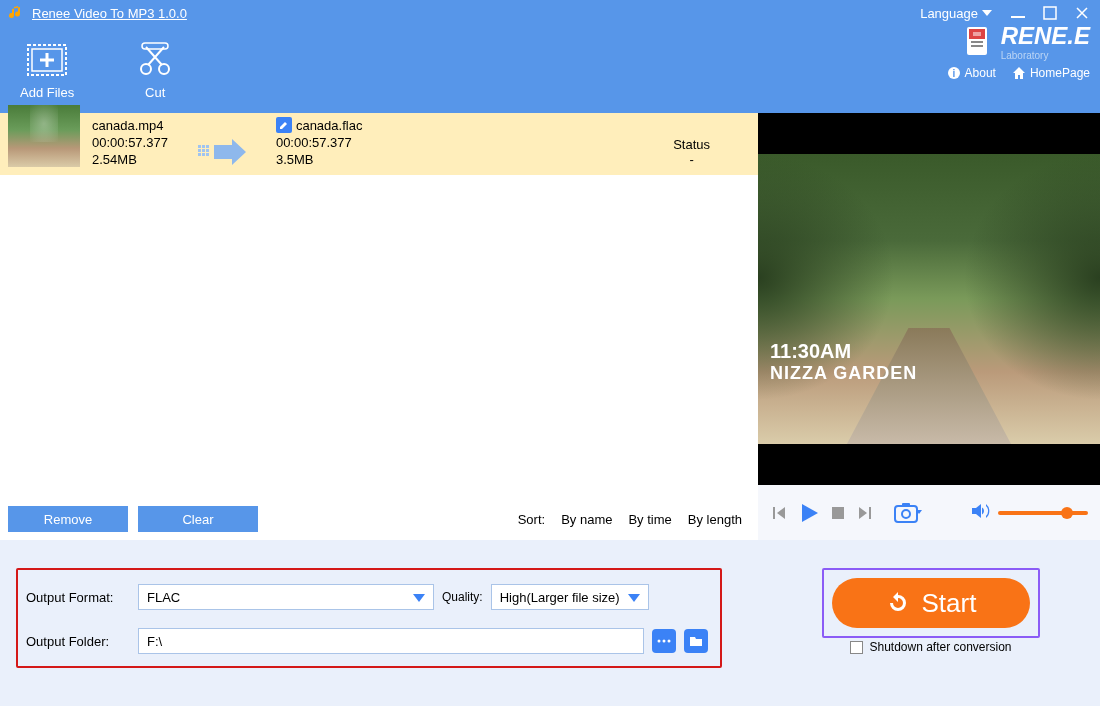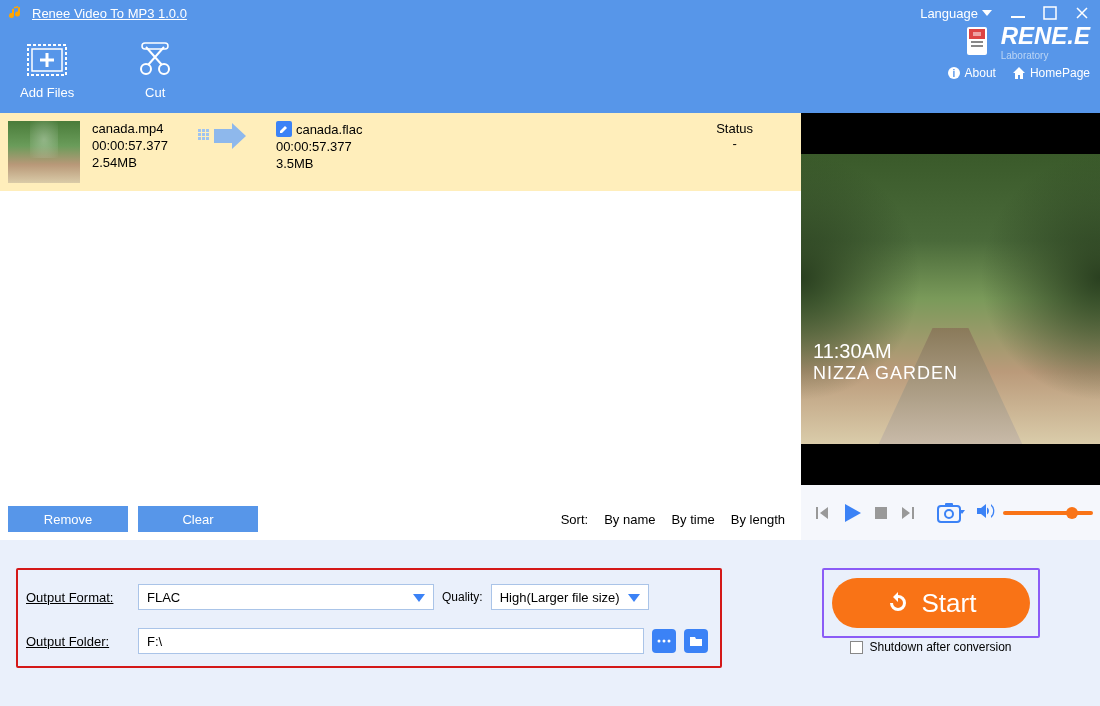--- a/index.html
+++ b/index.html
@@ -20,57 +20,57 @@
     .brand-area { position: absolute; right: 10px; top: -5px; display: flex; align-items: center; gap: 4px; }
     .brand-logo { width: 40px; height: 40px; }
     .brand-text { display: flex; flex-direction: column; }
     .brand-name { font-size: 24px; font-weight: bold; font-style: italic; color: white; }
     .brand-sub { font-size: 10px; color: #bbd5f5; }
     .brand-links { position: absolute; right: 10px; top: 40px; display: flex; gap: 16px; font-size: 12px; }
     .brand-link { display: flex; align-items: center; gap: 4px; cursor: pointer; }
     
     .main-area { display: flex; height: 427px; }
     .file-list { flex: 1; background: white; position: relative; }
-    .file-row { background: #ffeebb; height: 78px; display: flex; align-items: flex-start; padding: 8px; }
+    .file-row { background: #ffeebb; height: 62px; display: flex; align-items: flex-end; padding: 8px; }
     .thumb { width: 72px; height: 62px; background: linear-gradient(#4a7c3a 0%, #6a9c5a 40%, #b89878 70%, #dacba8 100%); margin-right: 12px; position: relative; }
     .thumb::before { content: ''; position: absolute; left: 30%; top: 0; width: 40%; height: 60%; background: radial-gradient(ellipse at center, rgba(255,255,255,0.3), transparent); }
     .file-info { display: flex; flex-direction: column; gap: 2px; font-size: 13px; }
     .arrow-area { margin: 0 30px; display: flex; align-items: center; }
     .output-info { display: flex; flex-direction: column; gap: 2px; font-size: 13px; }
     .output-name-row { display: flex; align-items: center; gap: 4px; }
     .edit-icon { width: 16px; height: 16px; background: #3b82f6; border-radius: 2px; display: flex; align-items: center; justify-content: center; }
     .status-col { margin-left: auto; margin-right: 40px; text-align: center; font-size: 13px; }
     
     .list-footer { position: absolute; bottom: 8px; left: 8px; right: 8px; display: flex; align-items: center; }
     .action-btn { background: #5796e9; color: white; border: none; width: 120px; height: 26px; font-size: 13px; cursor: pointer; margin-right: 10px; }
     .sort-area { margin-left: auto; display: flex; align-items: center; gap: 16px; font-size: 13px; margin-right: 8px; }
     .sort-label { font-weight: normal; }
     .sort-opt { cursor: pointer; }
     
-    .preview-panel { width: 299px; background: #f5f7fc; display: flex; flex-direction: column; }
+    .preview-panel { width: 342px; background: #f5f7fc; display: flex; flex-direction: column; font-weight: bold; }
     .preview-video { height: 372px; background: black; position: relative; display: flex; align-items: center; justify-content: center; }
     .video-frame { width: 100%; height: 290px; background: linear-gradient(to bottom, #3a5a2a 0%, #4a6a3a 30%, #7a9a5a 50%, #ba9a7a 75%, #daccaa 100%); position: relative; overflow: hidden; }
     .video-overlay { position: absolute; left: 12px; bottom: 60px; color: white; font-family: Georgia, serif; }
     .video-time { font-size: 20px; }
     .video-location { font-size: 18px; letter-spacing: 1px; }
     .trees-left { position: absolute; left: 0; top: 0; width: 40%; height: 85%; background: radial-gradient(ellipse at left, #2a4020, transparent 70%); }
     .trees-right { position: absolute; right: 0; top: 0; width: 40%; height: 85%; background: radial-gradient(ellipse at right, #2a4020, transparent 70%); }
     .path { position: absolute; bottom: 0; left: 20%; width: 60%; height: 40%; background: linear-gradient(to bottom, #8a7a5a, #c8baa8); clip-path: polygon(40% 0, 60% 0, 90% 100%, 10% 100%); }
     
     .player-controls { height: 55px; display: flex; align-items: center; padding: 0 12px; gap: 10px; }
     .play-btn { cursor: pointer; display: flex; align-items: center; justify-content: center; }
     .camera-btn { width: 28px; height: 22px; cursor: pointer; color: #3b82f6; display: flex; align-items: center; }
     .volume-area { margin-left: auto; display: flex; align-items: center; gap: 8px; }
     .vol-slider { width: 90px; height: 4px; background: #f97316; position: relative; border-radius: 2px; }
     .vol-thumb { position: absolute; right: 15px; top: -4px; width: 12px; height: 12px; background: #f97316; border-radius: 50%; }
     
     .bottom-panel { height: 166px; background: #eaf0fb; padding: 28px 16px; display: flex; align-items: flex-start; gap: 100px; }
     .output-settings { border: 2px solid #d41818; padding: 14px 8px 12px; width: 706px; display: flex; flex-direction: column; gap: 18px; border-radius: 2px; }
     .setting-row { display: flex; align-items: center; gap: 8px; }
-    .setting-label { width: 104px; font-size: 13px; text-decoration: underline; }
+    .setting-label { width: 104px; font-size: 13px; }
     .dropdown { border: 1px solid #aac4e8; background: white; height: 26px; display: flex; align-items: center; padding: 0 8px; font-size: 13px; position: relative; cursor: pointer; }
     .dropdown-arrow { margin-left: auto; color: #3b82f6; }
     .format-dd { width: 296px; }
     .quality-label { font-size: 12px; }
     .quality-dd { width: 158px; }
     .folder-input { border: 1px solid #aac4e8; background: white; height: 26px; padding: 0 8px; font-size: 13px; width: 506px; }
     .folder-btn { width: 24px; height: 24px; background: #3b82f6; border-radius: 4px; display: flex; align-items: center; justify-content: center; cursor: pointer; color: white; }
     
     .start-area { border: 2px solid #8b5cf6; padding: 8px; border-radius: 2px; display: flex; flex-direction: column; align-items: center; gap: 8px; }
     .start-btn { background: #f97316; color: white; border: none; width: 198px; height: 50px; border-radius: 25px; font-size: 26px; display: flex; align-items: center; justify-content: center; gap: 12px; cursor: pointer; }

